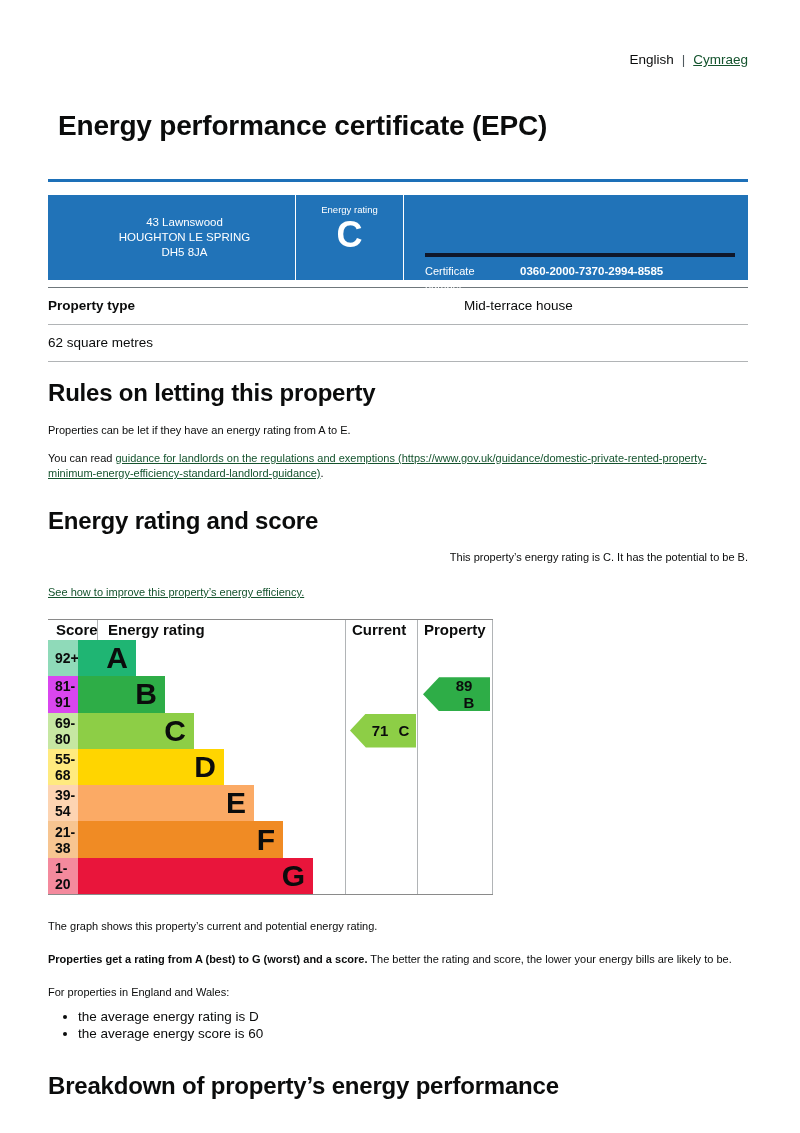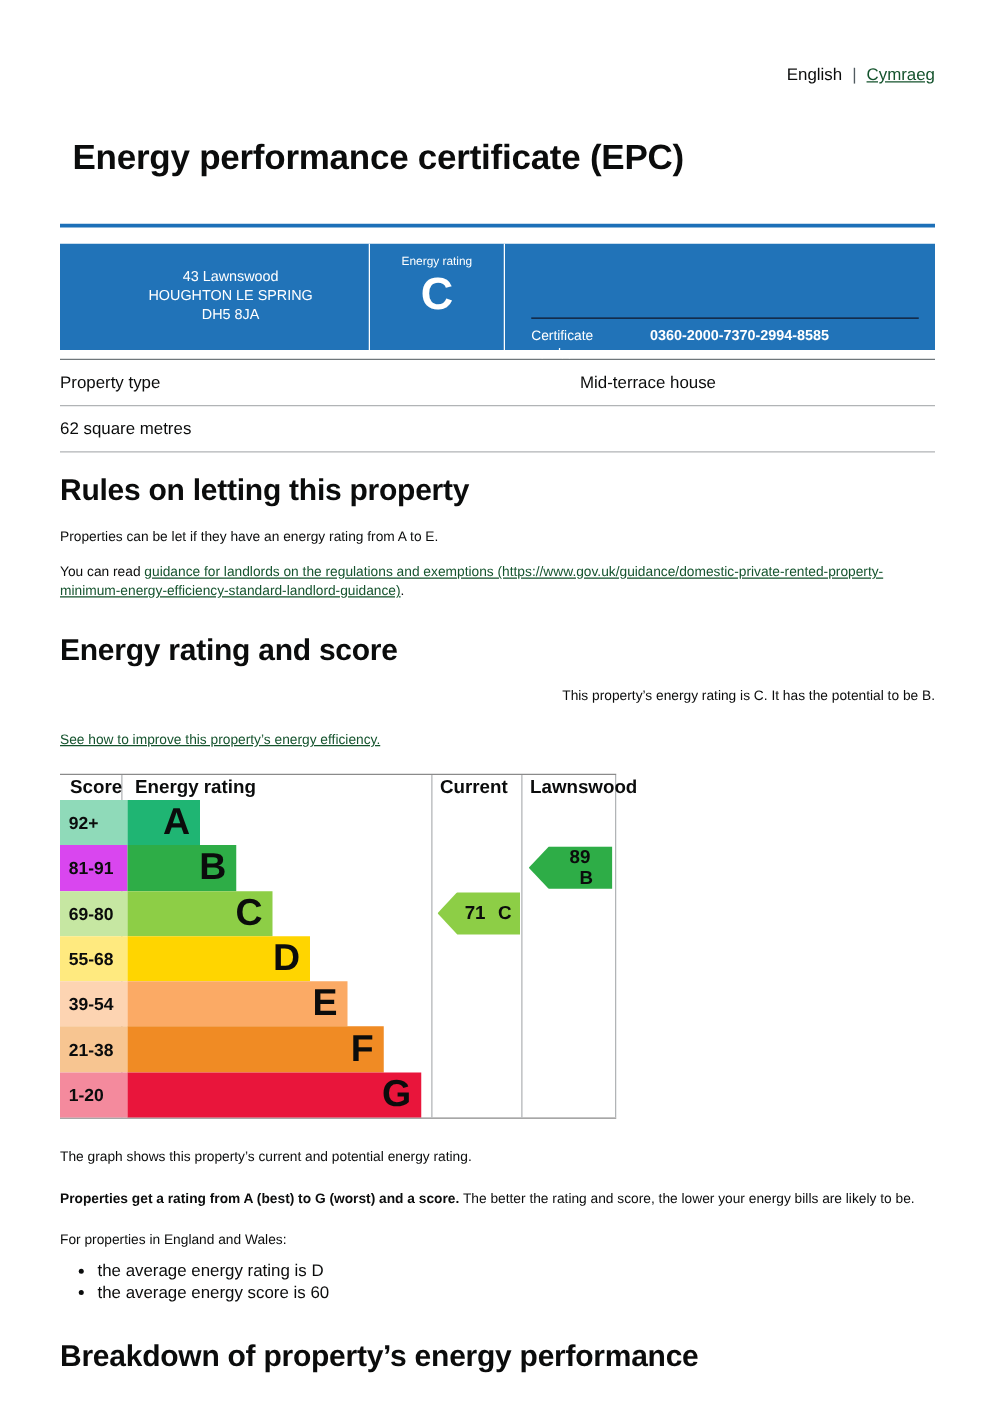--- a/index.html
+++ b/index.html
@@ -22,47 +22,47 @@
   .rule { height:3px; margin-top:38px; background:#1d70b8; }
 
   
   .summary-box { margin-top:13px; height:85px; display:flex; color:#fff; background:#2173b8; }
   .sb-address { width:247px; display:flex; flex-direction:column; justify-content:center; padding-left:26px; font-size:11.5px; line-height:15px;text-align:center; }
   .sb-rating { width:109px; border-left:1px solid #fff; border-right:1px solid #fff; text-align:center; padding-top:9px; }
   .sb-rating-label { font-size:9.5px; }
   .sb-rating-value { font-size:36px; font-weight:bold; line-height:38px; margin-top:1px; }
   .sb-details { flex:1; padding:0 13px 0 21px; display:flex; flex-direction:column; justify-content:center; }
   .sb-row { display:flex; align-items:flex-start; padding:7px 0 9px; }
-  .sb-row + .sb-row { border-top:1px solid #0f172a;margin-top:48px; }
+  .sb-row + .sb-row { border-top:4px solid #0f172a;margin-top:48px; }
   .sb-label { width:95px; font-size:11px; line-height:14px; padding-right:14px; }
   .sb-value { font-size:11.5px; font-weight:bold; line-height:14px; }
 
   
   .facts-table { margin-top:7px; border-top:1px solid #6f777b; }
   .facts-row { display:flex; padding:10px 0; border-bottom:1px solid #b1b4b6; font-size:13.5px; line-height:16px; }
-  .facts-label { width:416px; font-weight:normal; }
+  .facts-label { width:416px; font-weight:bold; }
 
   h2.section-heading { font-size:24px; line-height:26px; font-weight:bold; letter-spacing:-0.2px; }
   .h2-rules { margin-top:18px; }
   .small-p { font-size:11px; line-height:13px; }
   .p-let { margin-top:18px; }
   .p-guidance { margin-top:14px; line-height:15px; }
   .h2-rating { margin-top:27px; }
   .p-rating-summary { margin-top:17px;text-align:right; }
   .p-improve { margin-top:22px; font-size:11px; line-height:13px; display:inline-block; }
 
   
   .chart { position:relative; width:445px; margin-top:19px; border-top:1px solid #8a8a8a; border-bottom:1px solid #8a8a8a; }
   .vline { position:absolute; top:0; bottom:0; width:1px; background:#b1b4b6; z-index:0; }
   .v1 { left:49px; } .v2 { left:297px; } .v3 { left:369px; } .v4 { left:444px; }
   .chart-header { position:relative; height:20px; font-size:15px; font-weight:bold; }
   .chart-header span { position:absolute; top:1px; }
   .ch-score { left:8px; } .ch-rating { left:60px; } .ch-current { left:304px; } .ch-potential { left:376px; }
   .band-row { position:relative; height:36.3px; display:flex; z-index:1; }
-  .score-cell { width:54px; display:flex; align-items:center; padding-left:7px; font-size:14px; font-weight:bold; }
+  .score-cell { width:30px; display:flex; align-items:center; padding-left:7px; font-size:14px; font-weight:bold; }
   .band-bar { height:100%; display:flex; align-items:center; justify-content:flex-end; padding-right:8px; }
   .band-letter { font-size:30px; font-weight:bold; line-height:1; }
   .rating-arrow { position:absolute; top:1px; height:34px; display:flex; align-items:center; justify-content:center; padding-left:15px;
     clip-path:polygon(0 50%, 24% 0, 100% 0, 100% 100%, 24% 100%);
     font-size:15px; font-weight:bold; color:#0b0c0c; }
   .current-arrow { left:302px; width:66px; }
   .potential-arrow { left:375px; width:67px;flex-direction:column; }
   .arrow-letter { margin-left:10px; }
 
   .p-graph-note { margin-top:25px; }
@@ -127,21 +127,21 @@
   <div class="chart">
     <div class="vline v1"></div>
     <div class="vline v2"></div>
     <div class="vline v3"></div>
     <div class="vline v4"></div>
 
     <div class="chart-header">
       <span class="ch-score">Score</span>
       <span class="ch-rating">Energy rating</span>
       <span class="ch-current">Current</span>
-      <span class="ch-potential">Lawnswood</span>
+      <span class="ch-potential">Property</span>
     </div>
 
     <div class="band-row">
       <div class="score-cell" style="background: rgb(143, 218, 185);">92+</div>
       <div class="band-bar" style="background: rgb(31, 181, 115); width: 58px;">
           <span class="band-letter">A</span>
         </div>
     </div>
     <div class="band-row">
       <div class="score-cell" style="background: #d946ef;">81-91</div>

